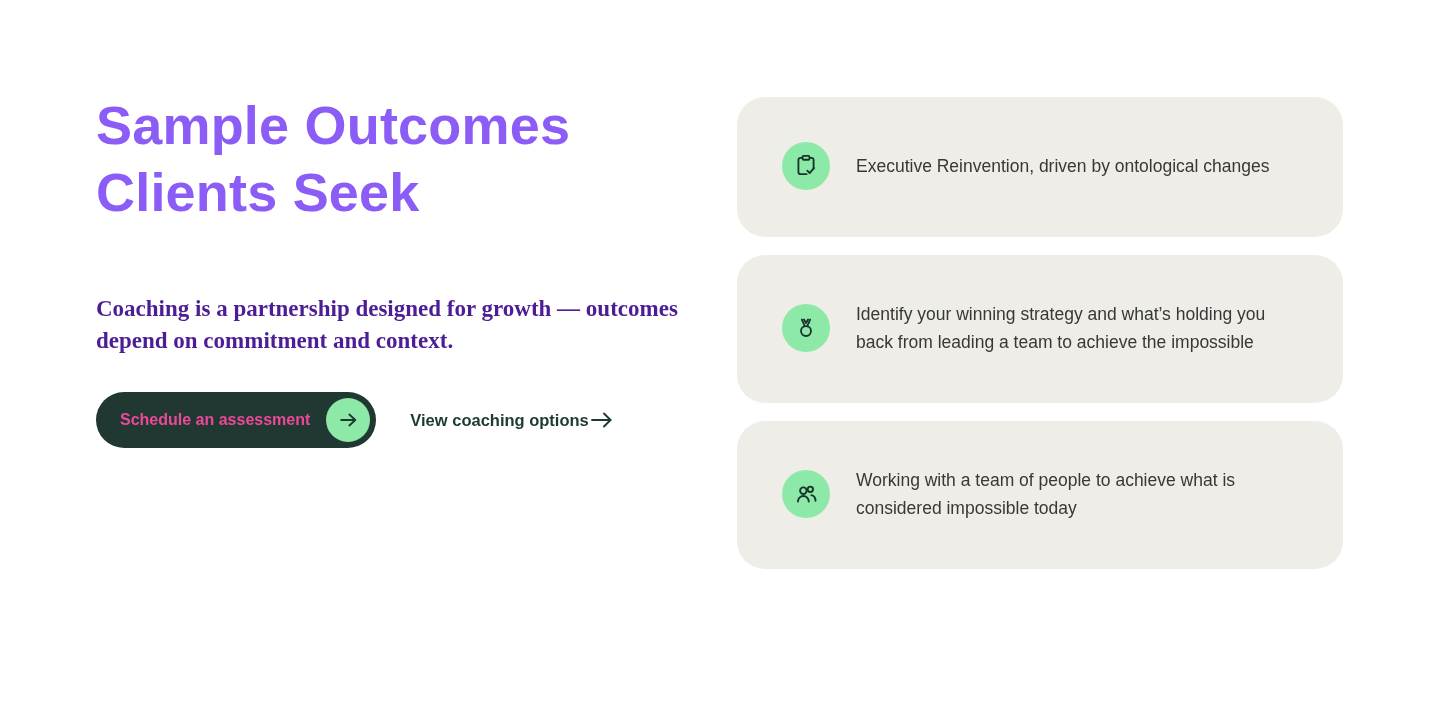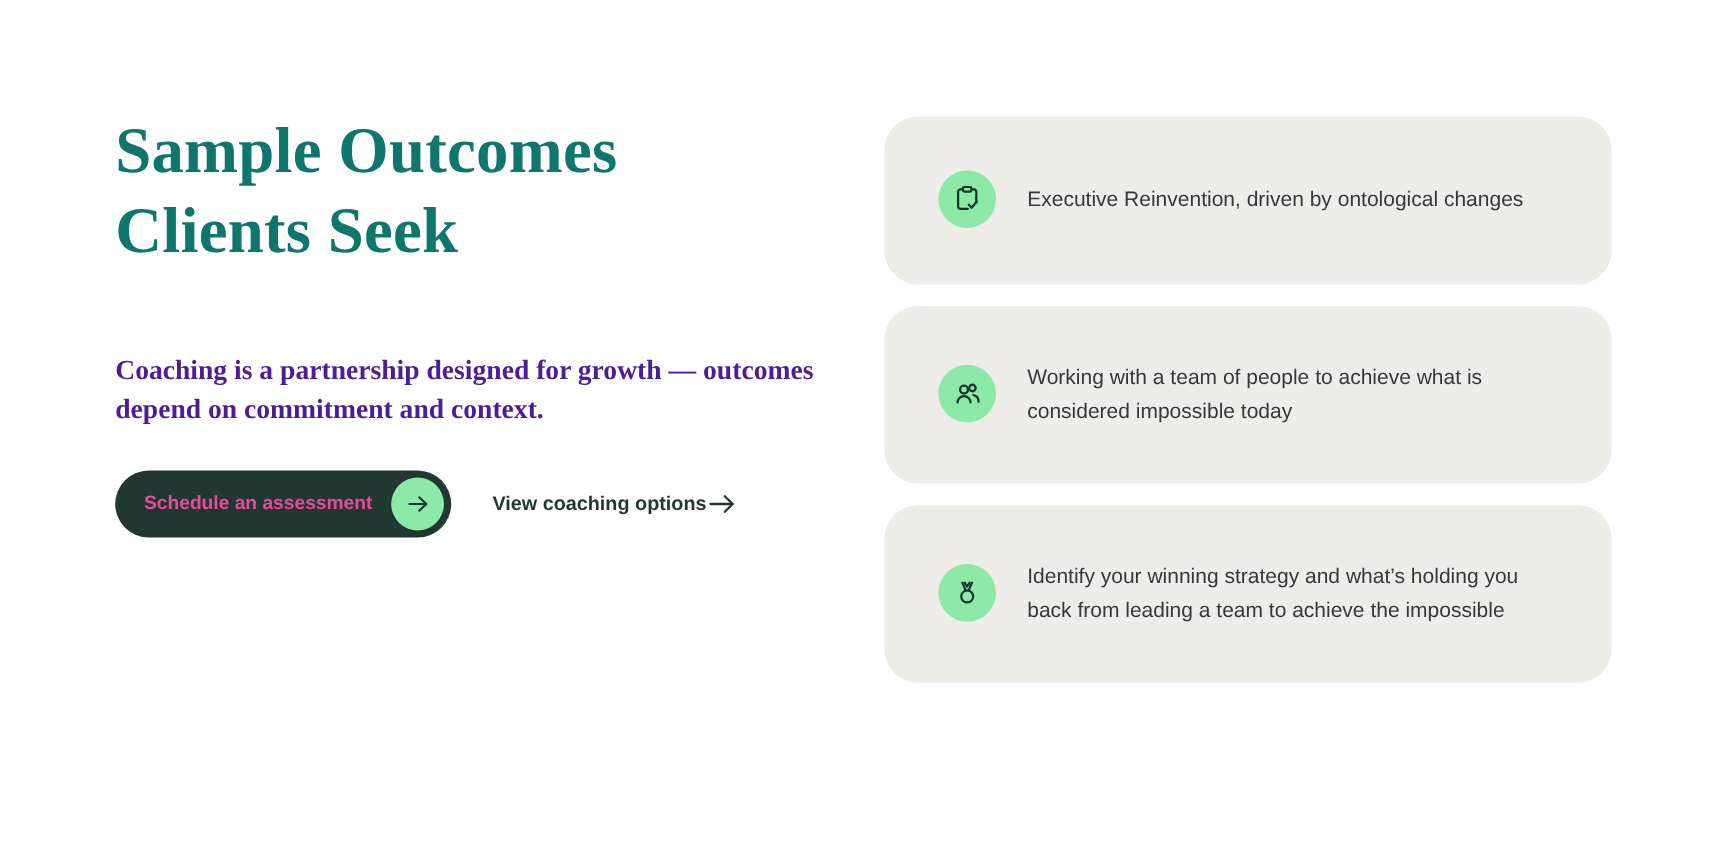--- a/index.html
+++ b/index.html
@@ -8,25 +8,25 @@
     background: #ffffff;
     font-family: "Liberation Sans", sans-serif;
     overflow: hidden;
     position: relative;
   }
   .section { position: absolute; inset: 0; }
 
   
   .left-col { position: absolute; left: 96px; top: 92px; width: 620px; }
   .hero-title {
-    font-family: Liberation Serif, serif;
+    font-family: Liberation Sans, sans-serif;
     font-weight: 600;
     font-size: 54px;
     line-height: 67px;
-    color: #0f766e;
+    color: #8b5cf6;
     max-width: 560px;
     letter-spacing: 0.2px;
   }
   .hero-subtitle {
     margin-top: 67px;
     font-family: "Liberation Serif", serif;
     font-weight: 700;
     font-size: 23px;
     line-height: 32px;
     color: #4c1d95;
@@ -135,36 +135,36 @@
           <path d="M12.5 19.5H7a2 2 0 0 1-2-2v-11a2 2 0 0 1 2-2h1.5"></path>
           <rect x="8.8" y="2.6" width="6.4" height="3.6" rx="1"></rect>
           <path d="m13.2 16.3 2.2 2.3 4-4.8"></path>
         </svg>
       </span>
       <p class="card-text">Executive Reinvention, driven by ontological changes</p>
     </div>
 
     <div class="outcome-card">
       <span class="icon-circle">
+        <svg width="26" height="26" viewBox="0 0 24 24" fill="none" stroke="#17352b" stroke-width="1.7" stroke-linecap="round" stroke-linejoin="round">
+          <circle cx="12" cy="14.8" r="4.6"></circle>
+          <path d="M8.2 4.2 11 10.4"></path>
+          <path d="M15.8 4.2 13 10.4"></path>
+          <path d="M10.1 4.2 12 7.3l1.9-3.1"></path>
+        </svg>
+      </span>
+      <p class="card-text">Identify your winning strategy and what’s holding you back from leading a team to achieve the impossible</p>
+    </div>
+
+    <div class="outcome-card">
+      <span class="icon-circle">
         <svg width="27" height="27" viewBox="0 0 24 24" fill="none" stroke="#17352b" stroke-width="1.7" stroke-linecap="round" stroke-linejoin="round">
           <circle cx="9.2" cy="8.6" r="2.9"></circle>
           <path d="M4.4 18.2a4.8 4.8 0 0 1 9.6 0"></path>
           <circle cx="15.4" cy="7.4" r="2.4"></circle>
           <path d="M16.3 12.6c2.3.5 3.7 2.5 3.7 5"></path>
         </svg>
       </span>
       <p class="card-text">Working with a team of people to achieve what is considered impossible today</p>
     </div>
 
-    <div class="outcome-card">
-      <span class="icon-circle">
-        <svg width="26" height="26" viewBox="0 0 24 24" fill="none" stroke="#17352b" stroke-width="1.7" stroke-linecap="round" stroke-linejoin="round">
-          <circle cx="12" cy="14.8" r="4.6"></circle>
-          <path d="M8.2 4.2 11 10.4"></path>
-          <path d="M15.8 4.2 13 10.4"></path>
-          <path d="M10.1 4.2 12 7.3l1.9-3.1"></path>
-        </svg>
-      </span>
-      <p class="card-text">Identify your winning strategy and what’s holding you back from leading a team to achieve the impossible</p>
-    </div>
-
   </div>
 </div>
 
 </body></html>

